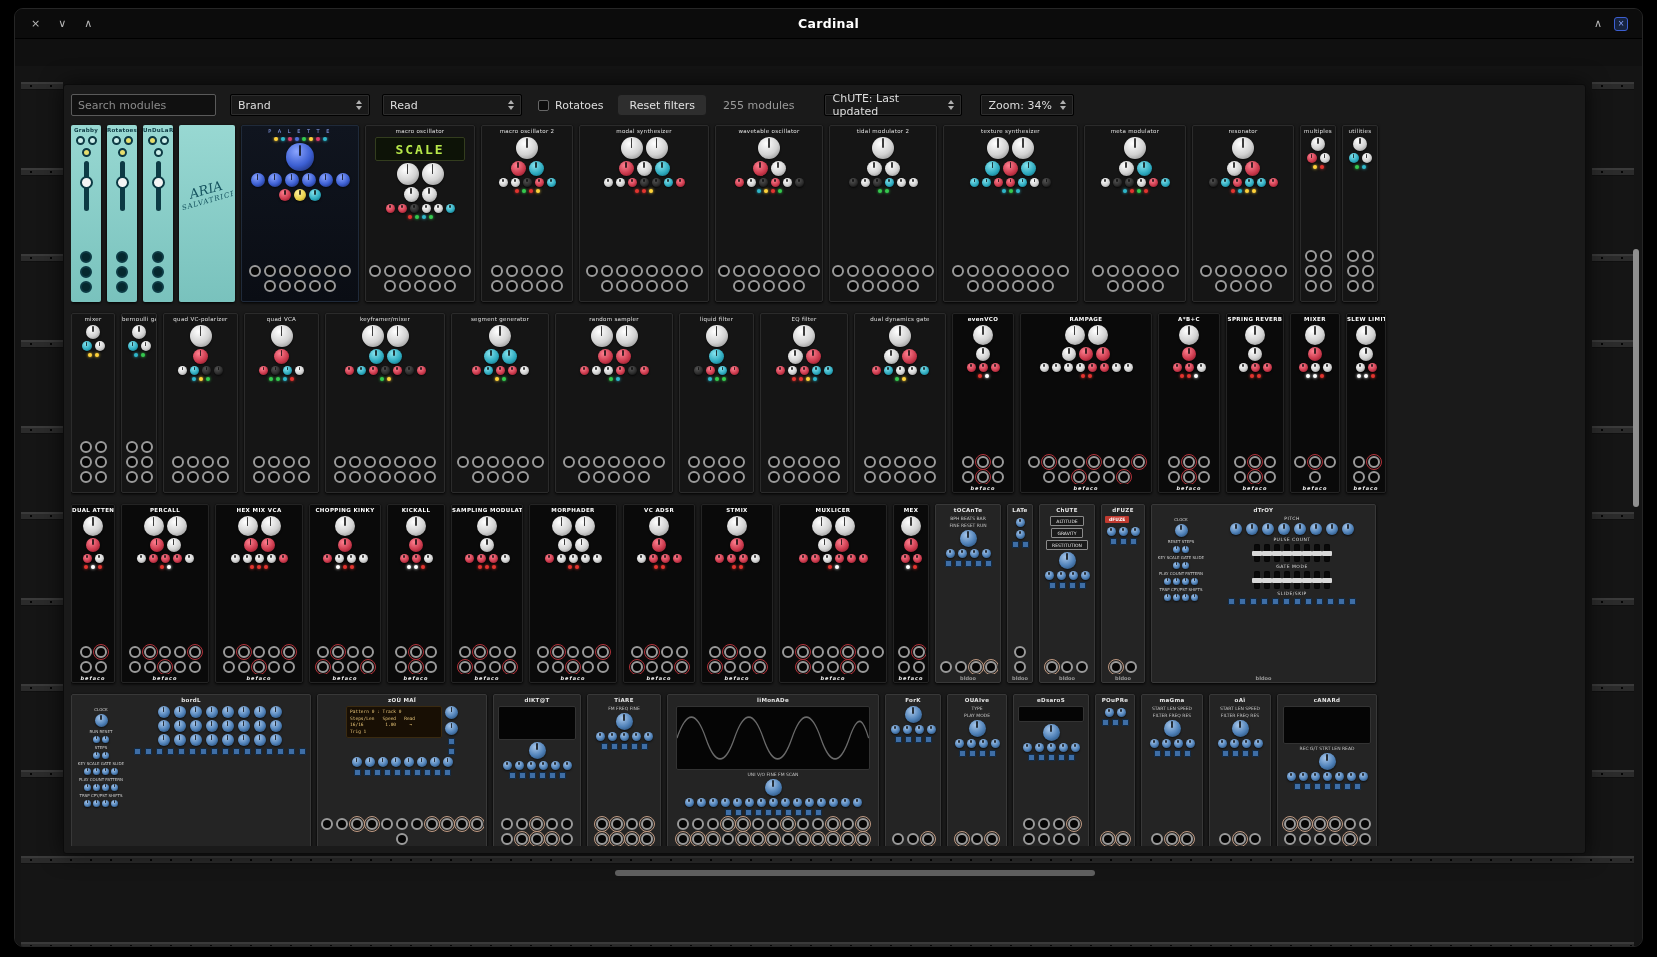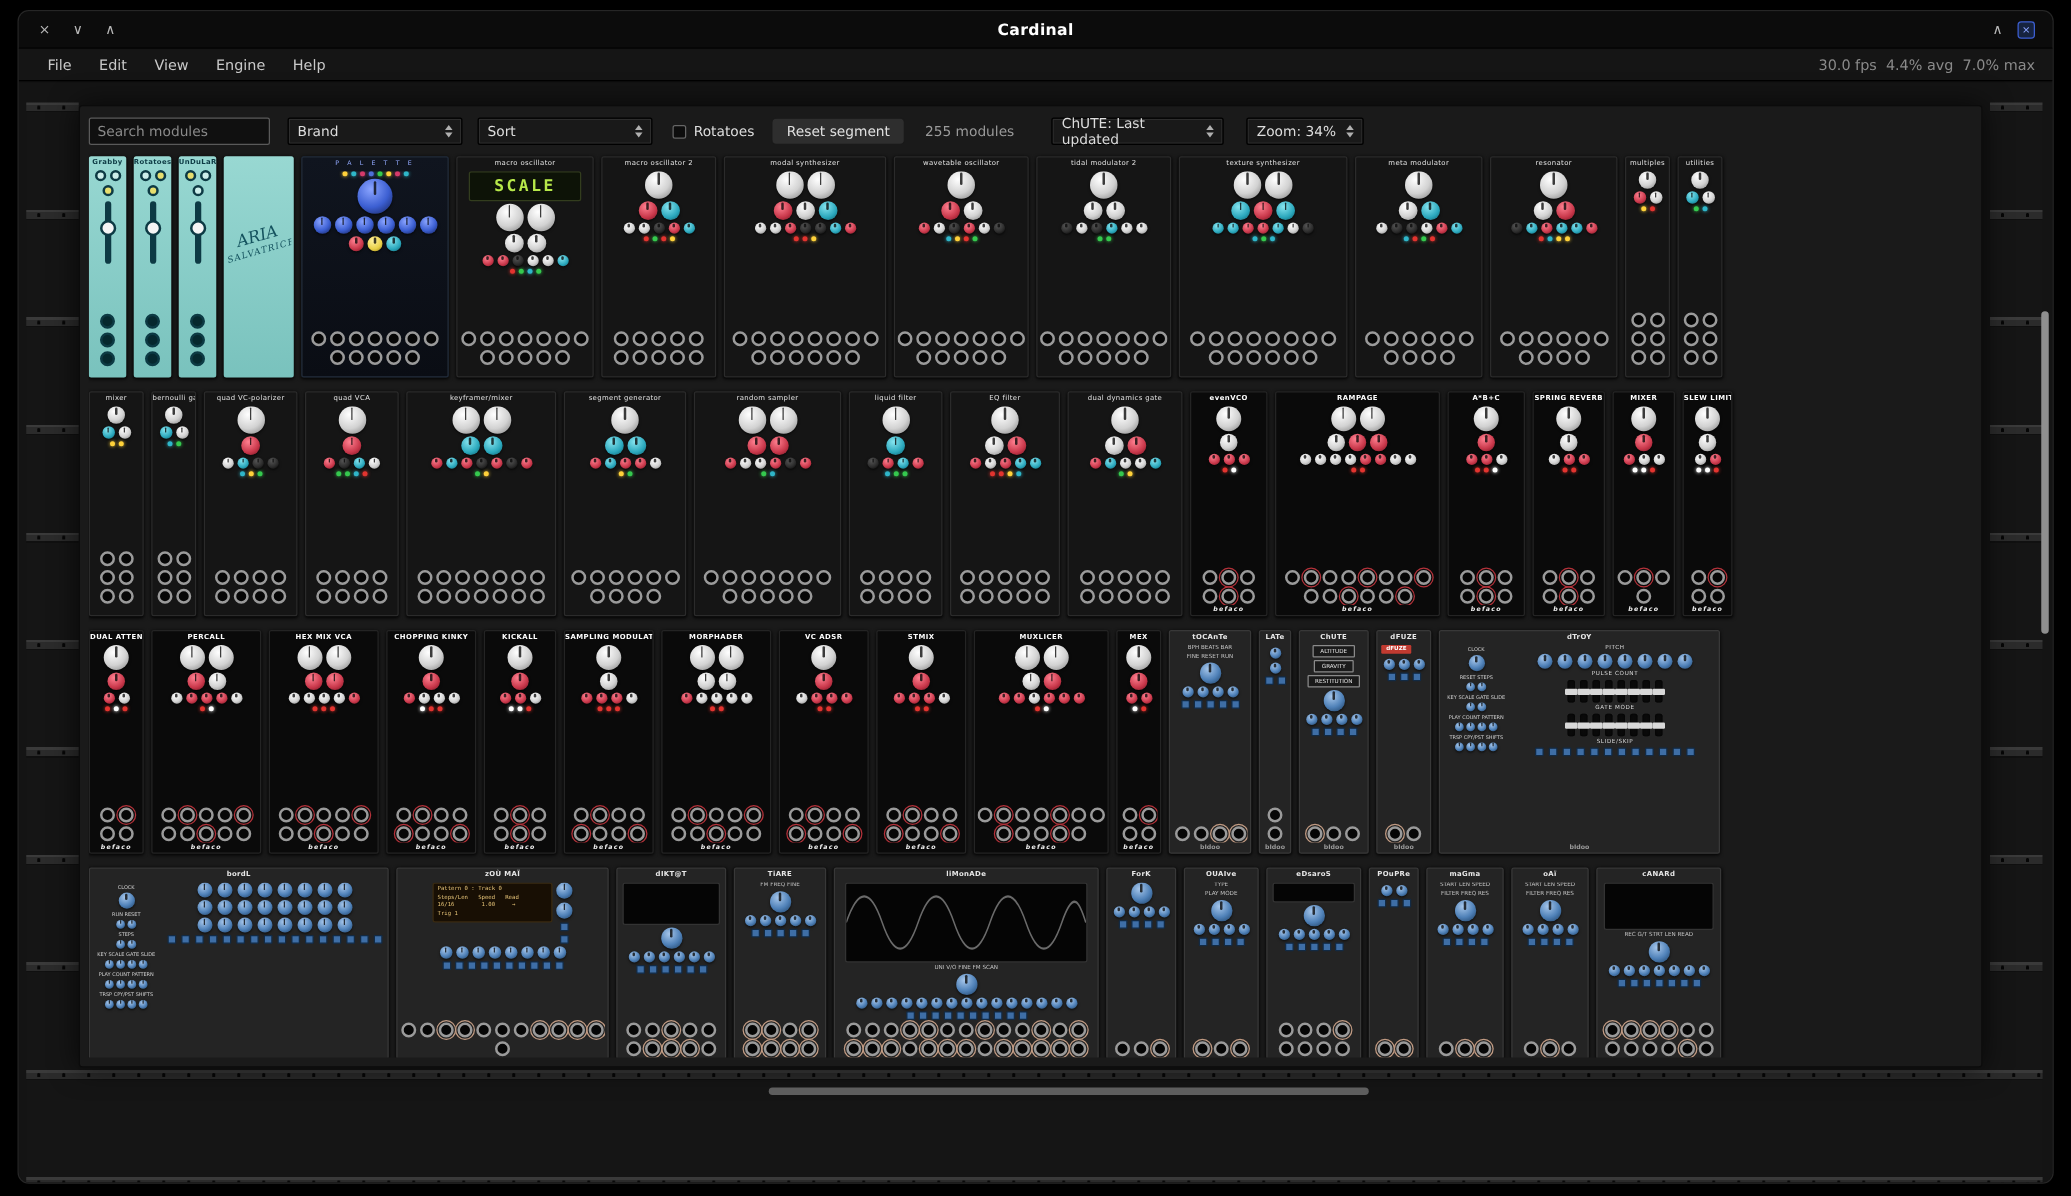--- a/index.html
+++ b/index.html
@@ -130,56 +130,48 @@
       <span class="tb-icon">∨</span>
       <span class="tb-icon">∧</span>
     </div>
     <div class="tb-title">Cardinal</div>
     <div class="tb-right">
       <span class="tb-icon">∧</span>
       <span class="tb-badge">×</span>
     </div>
   </div>
 
-  <div class="menubar">
-    <span class="menu-item">File</span>
-    <span class="menu-item">Edit</span>
-    <span class="menu-item">View</span>
-    <span class="menu-item">Engine</span>
-    <span class="menu-item">Help</span>
-    <span class="menu-stats">30.0 fps  4.4% avg  7.0% max</span>
-  </div>
 
   <div class="workspace">
     <div class="rail left"></div>
     <div class="rail right"></div>
     <div class="rail bottom"></div>
 
     <div class="browser">
       <div class="toolbar">
         <input class="search" placeholder="Search modules" style="">
         <div class="dropdown dd-brand">
           <span>Brand</span>
           <span class="spin">
               <i class="up"></i>
               <i class="down"></i>
             </span>
         </div>
         <div class="dropdown dd-tags">
-          <span>Sort</span>
+          <span>Read</span>
           <span class="spin">
               <i class="up"></i>
               <i class="down"></i>
             </span>
         </div>
         <div class="fav-wrap">
           <span class="checkbox"></span>
           <span>Rotatoes</span>
         </div>
-        <button class="reset">Reset segment</button>
+        <button class="reset">Reset filters</button>
         <span class="count">255 modules</span>
         <div class="dropdown dd-sort">
           <span>ChUTE: Last updated</span>
           <span class="spin">
               <i class="up"></i>
               <i class="down"></i>
             </span>
         </div>
         <div class="dropdown dd-zoom">
           <span>Zoom: 34%</span>

